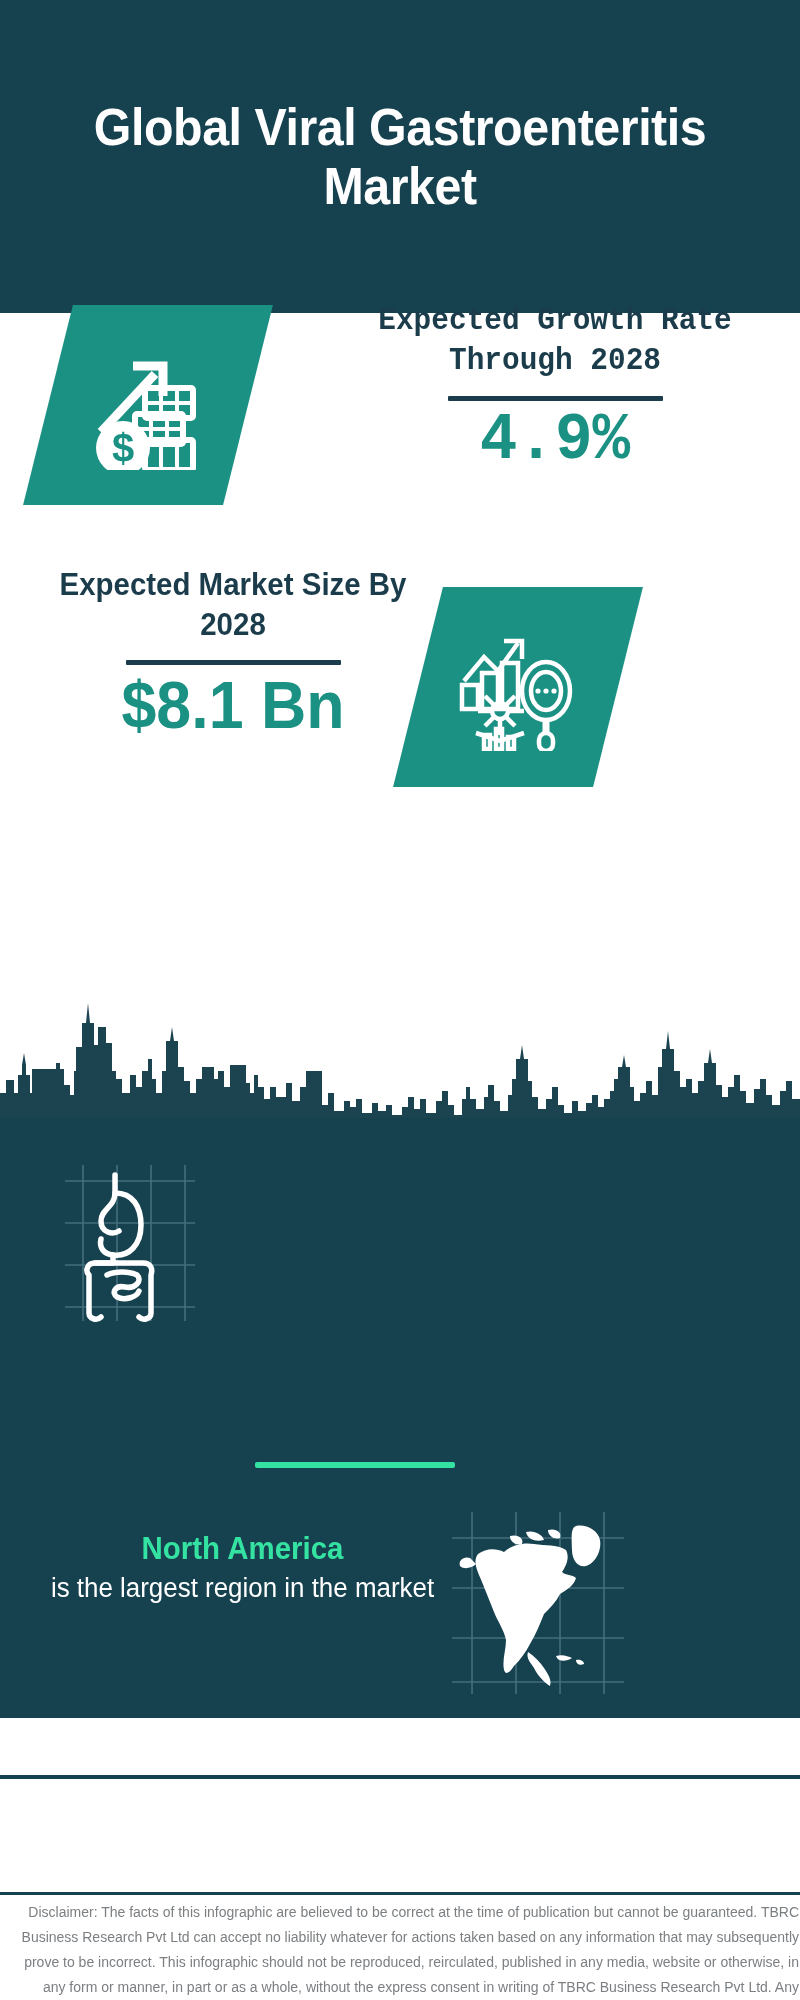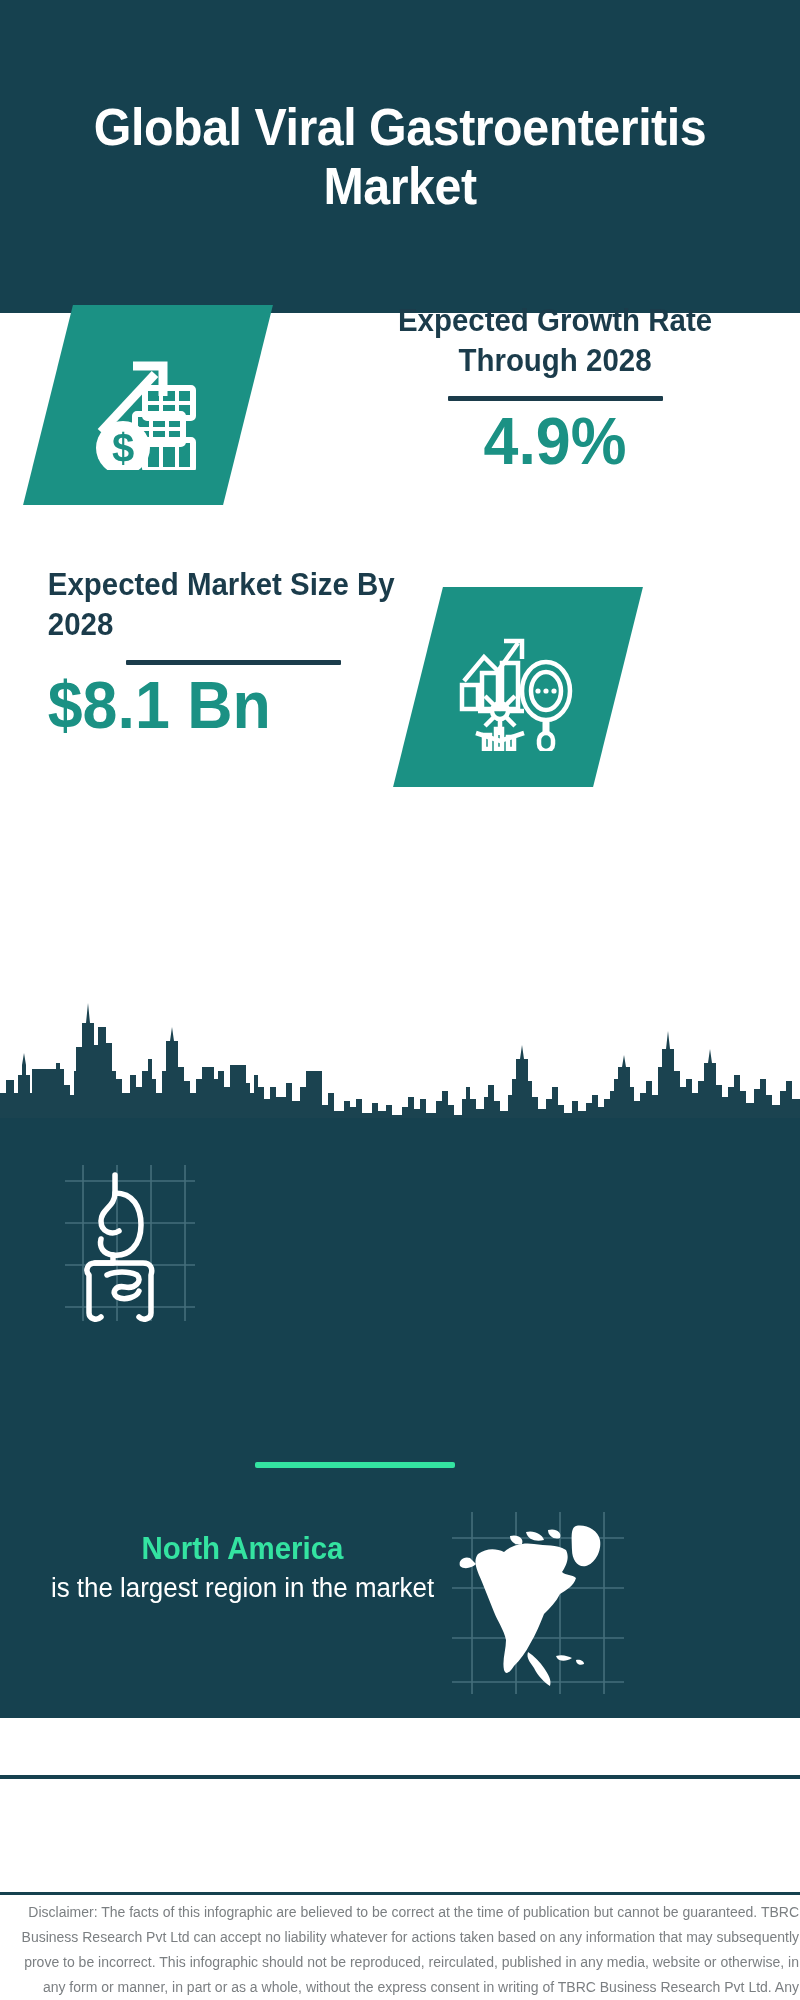--- a/index.html
+++ b/index.html
@@ -37,39 +37,40 @@
     width:200px; height:200px;
     background:#1b9184;
     transform:skewX(-14deg);
     display:flex; align-items:center; justify-content:center;
   }
   .para-inner{ transform:skewX(14deg); display:flex; align-items:center; justify-content:center; }
   .stat1 .icon-wrap{ position:absolute; left:48px; top:-8px; }
   .stat1 .text-wrap{
     position:absolute; left:355px; top:-12px; width:400px;
     text-align:center;
+    font-family:Liberation Mono, monospace;
   }
   .stat-label{
     color:#1b3c4b;
     font-size:31px; font-weight:bold; line-height:1.28;
     transform:scaleX(0.95);
   }
   .stat-rule{
     width:215px; height:5px; background:#1b3c4b;
     margin:16px auto 4px auto; border-radius:1px;
   }
   .stat-value{
     color:#1b9184;
     font-size:66px; font-weight:bold; line-height:1.1;
     transform:scaleX(0.95);
   }
 
   
   .stat2{ position:absolute; left:0; top:565px; width:800px; height:260px; }
-  .stat2 .text-wrap{ position:absolute; left:38px; top:0px; width:390px; }
+  .stat2 .text-wrap{ position:absolute; left:38px; top:0px; width:390px; text-align:center; }
   .stat2 .icon-wrap{ position:absolute; left:418px; top:22px; }
 
   
   .skyline{
     position:absolute; left:0; top:975px; width:800px; height:145px;
   }
   .skyline svg{ display:block; width:800px; height:145px; }
 
   
   .dark{

